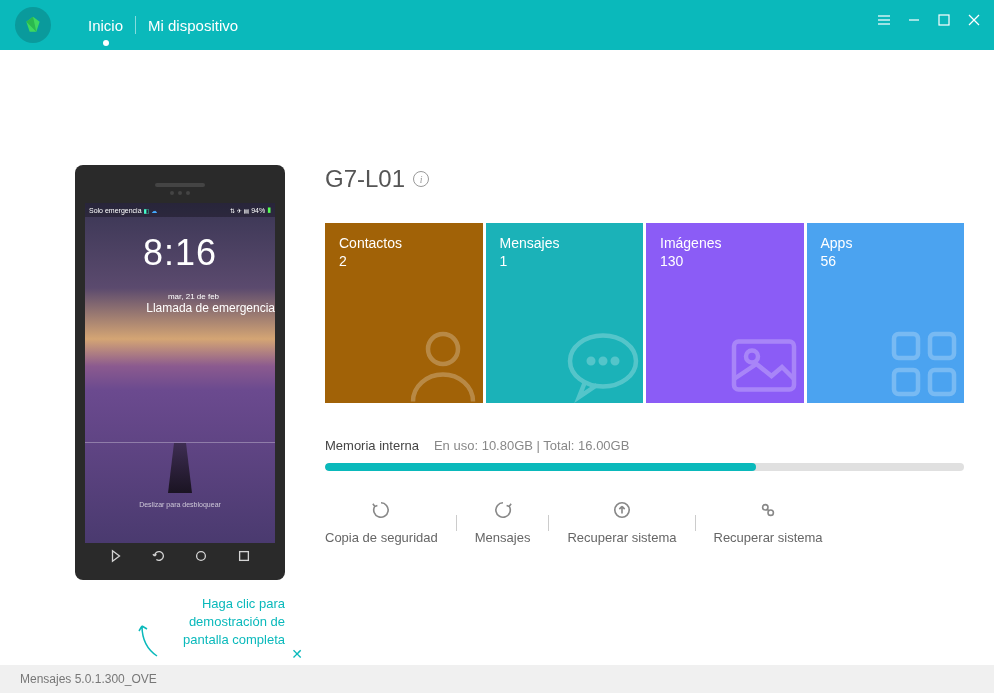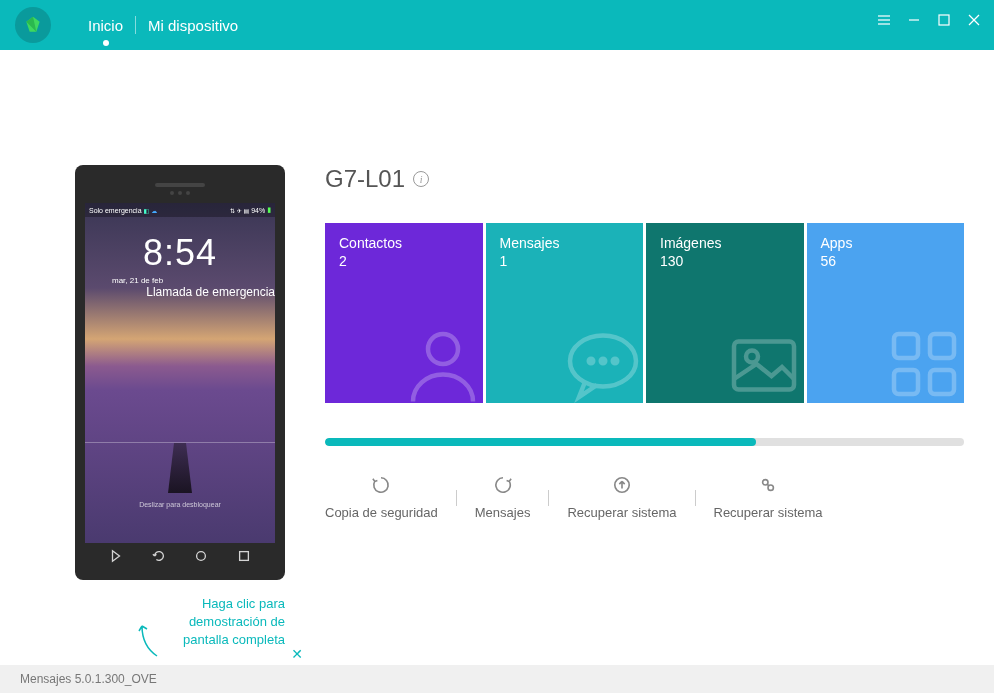--- a/index.html
+++ b/index.html
@@ -20,21 +20,21 @@
     .phone-section { width: 210px; position: relative; }
     .phone-frame { width: 210px; height: 415px; background: #2a2a2a; border-radius: 8px; padding: 18px 10px 10px; position: relative; }
     .phone-speaker { width: 50px; height: 4px; background: #444; border-radius: 2px; margin: 0 auto 4px; }
     .phone-sensors { display: flex; justify-content: center; gap: 4px; margin-bottom: 8px; }
     .phone-sensor { width: 4px; height: 4px; background: #444; border-radius: 50%; }
     .phone-screen { width: 100%; height: 340px; background: linear-gradient(180deg, #3a3654 0%, #5b4a6e 25%, #d4a574 40%, #8b5a8f 48%, #6b4a8f 55%, #4a3a6f 100%); position: relative; overflow: hidden; }
     .status-bar { height: 14px; background: rgba(0,0,0,0.3); display: flex; align-items: center; justify-content: space-between; padding: 0 4px; font-size: 7px; color: #fff; }
     .status-left { display: flex; align-items: center; gap: 2px; }
     .status-right { display: flex; align-items: center; gap: 2px; }
     .phone-time { text-align: center; color: #fff; font-size: 36px; font-weight: 200; margin-top: 15px; letter-spacing: 1px; }
-    .phone-date { text-align: left; color: #fff; font-size: 8px; margin-top: 2px; padding-left: 27px; }
+    .phone-date { text-align: center; color: #fff; font-size: 8px; margin-top: 18px; padding-left: 27px; }
     .phone-emergency { text-align: right; color: #fff; font-size: 12px; }
     .horizon-line { position: absolute; bottom: 100px; left: 0; right: 0; height: 1px; background: rgba(255,255,255,0.3); }
     .dock-shape { position: absolute; bottom: 50px; left: 50%; transform: translateX(-50%); width: 60px; height: 50px; background: linear-gradient(180deg, rgba(40,30,50,0.6), rgba(20,15,25,0.9)); clip-path: polygon(40% 0, 60% 0, 70% 100%, 30% 100%); }
     .unlock-text { position: absolute; bottom: 35px; left: 0; right: 0; text-align: center; color: rgba(255,255,255,0.7); font-size: 7px; }
     .phone-bottom-bar { display: flex; justify-content: space-around; align-items: center; height: 30px; padding: 0 10px; }
     .phone-icon { color: rgba(255,255,255,0.8); }
     .phone-icon svg { width: 14px; height: 14px; stroke: rgba(255,255,255,0.8); stroke-width: 1.5; fill: none; }
     
     .hint-close { position: absolute; right: -18px; bottom: -12px; color: #0ab9bb; cursor: pointer; font-size: 14px; }
     .hint-arrow { position: absolute; bottom: -15px; left: 62px; }
@@ -127,21 +127,21 @@
             <span>Solo emergencia</span>
             <span style="color:#4fc; font-size:6px">◧</span>
             <span style="color:#4af; font-size:6px">☁</span>
           </div>
           <div class="status-right">
             <span style="font-size:6px">⇅ ✈ ▤</span>
             <span>94%</span>
             <span style="color:#5f5">▮</span>
           </div>
         </div>
-        <div class="phone-time">8:54</div>
+        <div class="phone-time">8:16</div>
         <div class="phone-date">mar, 21 de feb</div>
         <div class="phone-emergency">Llamada de emergencia</div>
         <div class="horizon-line"></div>
         <div class="dock-shape"></div>
         <div class="unlock-text">Deslizar para desbloquear</div>
       </div>
       <div class="phone-bottom-bar">
         <div class="phone-icon"><svg viewBox="0 0 16 16">
               <path d="M4 2 L12 8 L4 14 Z"></path>
             </svg></div>
@@ -165,40 +165,40 @@
     <div class="hint-text">Haga clic para demostración de pantalla completa</div>
   </div>
 
   <div class="main-section">
     <div class="device-title">
       <span>G7-L01</span>
       <span class="info-icon">i</span>
     </div>
 
     <div class="tiles">
-      <div class="tile" style="background:#6d28d9">
+      <div class="tile" style="background:#a16207">
         <div class="tile-label">Contactos</div>
         <div class="tile-value">2</div>
         <div class="tile-bg-icon"><svg viewBox="0 0 60 60">
               <circle cx="30" cy="20" r="10"></circle>
               <path d="M10 55 a20 18 0 0 1 40 0"></path>
             </svg></div>
       </div>
       <div class="tile" style="background:#1bb2b8">
         <div class="tile-label">Mensajes</div>
         <div class="tile-value">1</div>
         <div class="tile-bg-icon"><svg viewBox="0 0 60 60">
               <ellipse cx="30" cy="28" rx="22" ry="17"></ellipse>
               <path d="M18 42 L14 52 L26 44"></path>
               <circle cx="22" cy="28" r="1.5" fill="#fff"></circle>
               <circle cx="30" cy="28" r="1.5" fill="#fff"></circle>
               <circle cx="38" cy="28" r="1.5" fill="#fff"></circle>
             </svg></div>
       </div>
-      <div class="tile" style="background:#0f766e">
+      <div class="tile" style="background:#8b5cf6">
         <div class="tile-label">Imágenes</div>
         <div class="tile-value">130</div>
         <div class="tile-bg-icon"><svg viewBox="0 0 60 60">
               <rect x="10" y="15" width="40" height="32" rx="3"></rect>
               <circle cx="22" cy="25" r="4"></circle>
               <path d="M10 40 L25 30 L35 38 L42 32 L50 40"></path>
             </svg></div>
       </div>
       <div class="tile" style="background:#4ba3f0">
         <div class="tile-label">Apps</div>
@@ -206,20 +206,26 @@
         <div class="tile-bg-icon"><svg viewBox="0 0 60 60">
               <rect x="10" y="10" width="16" height="16" rx="3"></rect>
               <rect x="34" y="10" width="16" height="16" rx="3"></rect>
               <rect x="10" y="34" width="16" height="16" rx="3"></rect>
               <rect x="34" y="34" width="16" height="16" rx="3"></rect>
             </svg></div>
       </div>
     </div>
 
     <div class="mem-section">
+      <div class="mem-header">
+        <span class="mem-label">Memoria interna</span>
+        <span class="mem-stats">
+          <span>En uso:</span> <span>10.80GB</span> | <span>Total:</span> <span>16.00GB</span>
+        </span>
+      </div>
       <div class="mem-bar">
         <div class="mem-fill" style="width:67.5%"></div>
       </div>
     </div>
 
     <div class="actions">
       <div class="action-item">
         <span class="action-icon"><svg viewBox="0 0 20 20">
               <path d="M10 2 a8 8 0 1 1 -7 4 M3 6 l-2 -3 M3 6 l3 -1"></path>
             </svg></span>

